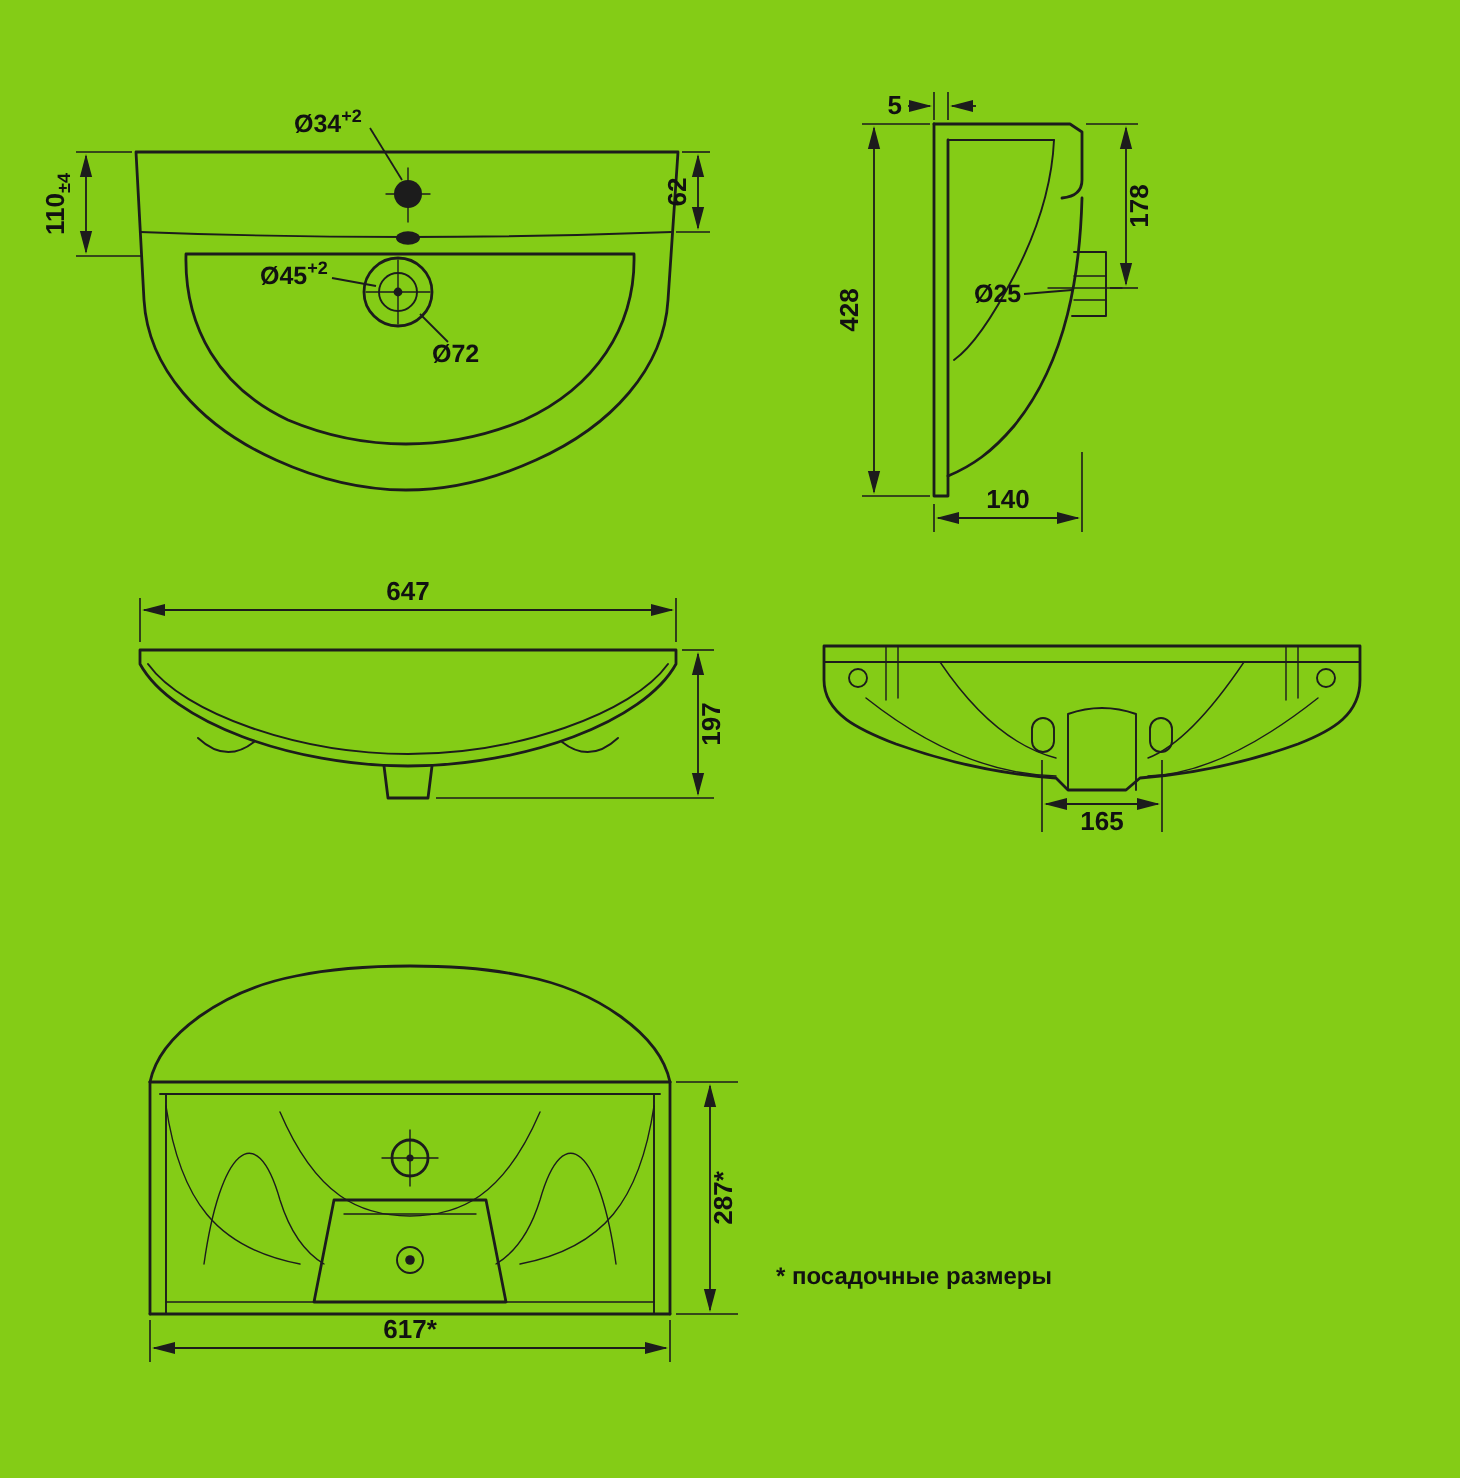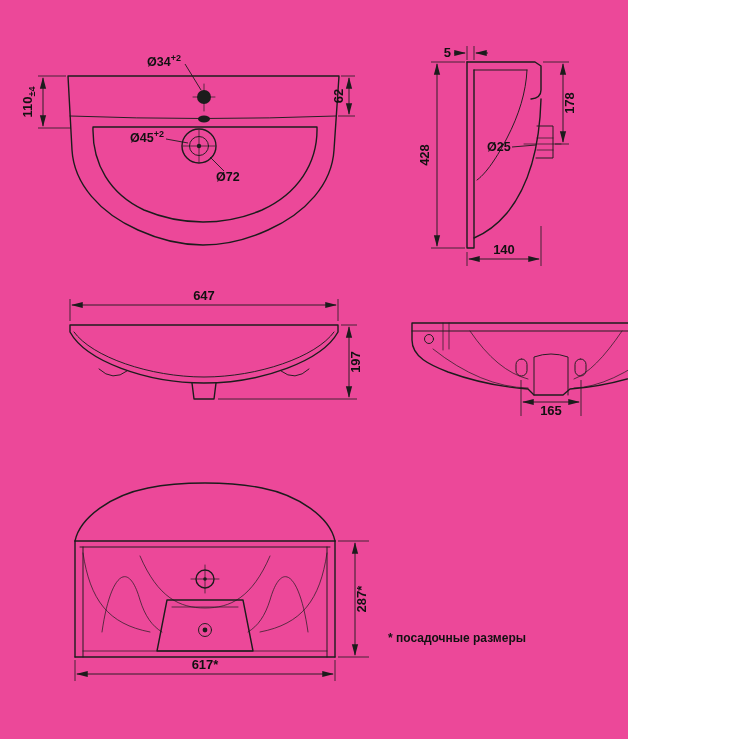--- a/index.html
+++ b/index.html
@@ -1,16 +1,16 @@
 <!DOCTYPE html>
 <html><head>
 <meta charset="utf-8">
 <style>
   html,body{margin:0;padding:0;background:#fff;}
-  .page{position:relative;width:628px;height:739px;background:#ec4899;overflow:hidden;
+  .page{position:relative;width:730px;height:739px;background:#84cc16;overflow:hidden;
         font-family:"Liberation Sans",sans-serif;}
   svg{display:block;}
   .ln{fill:none;stroke:#1c1c1c;stroke-width:1.4;stroke-linecap:round;stroke-linejoin:round;}
   .thin{stroke-width:0.95;}
   .hair{fill:none;stroke:#1c1c1c;stroke-width:0.7;stroke-linecap:round;}
   .ext{fill:none;stroke:#1c1c1c;stroke-width:0.8;}
   .dim{fill:none;stroke:#1c1c1c;stroke-width:0.9;}
   text.t{font:700 13px "Liberation Sans",sans-serif;fill:#111;}
   text.lbl{font:700 12.5px "Liberation Sans",sans-serif;fill:#111;}
   .small{font-size:9px;}

